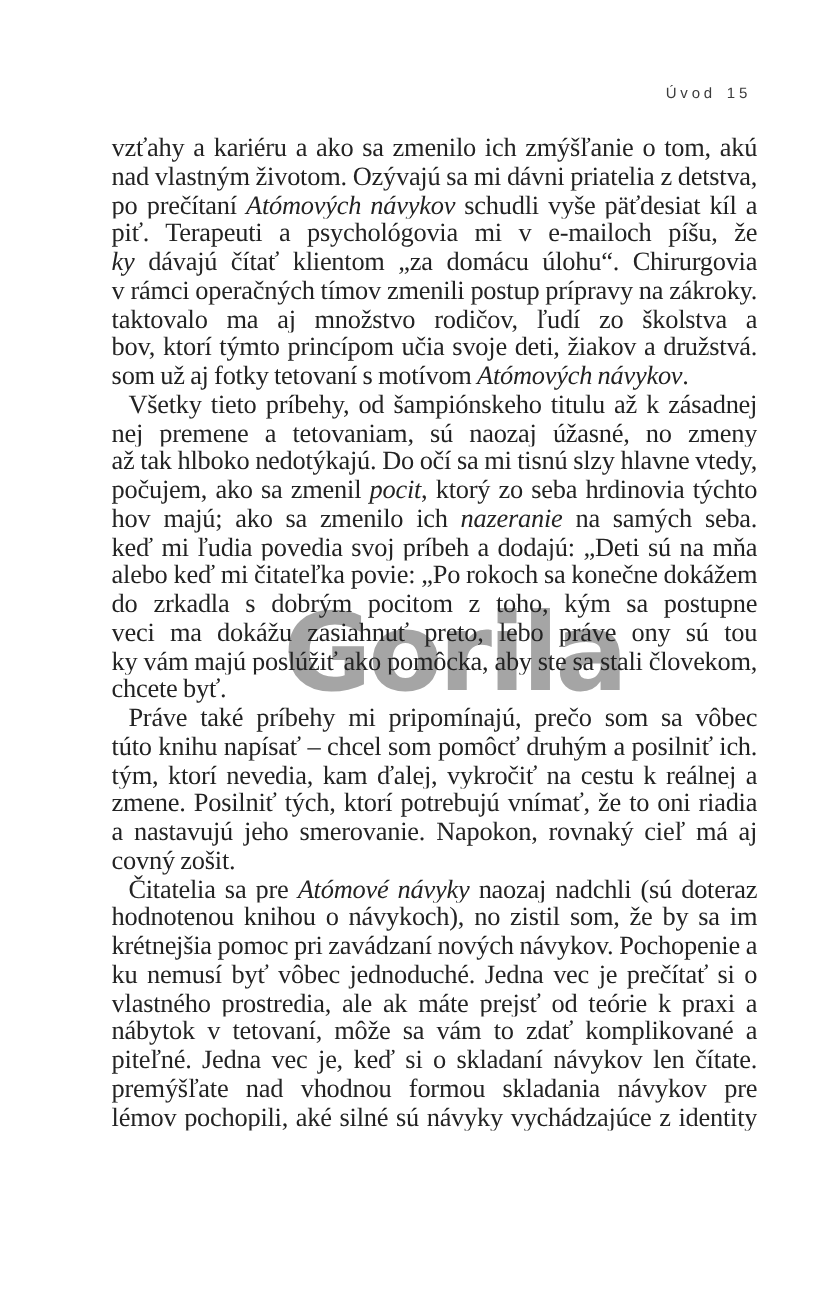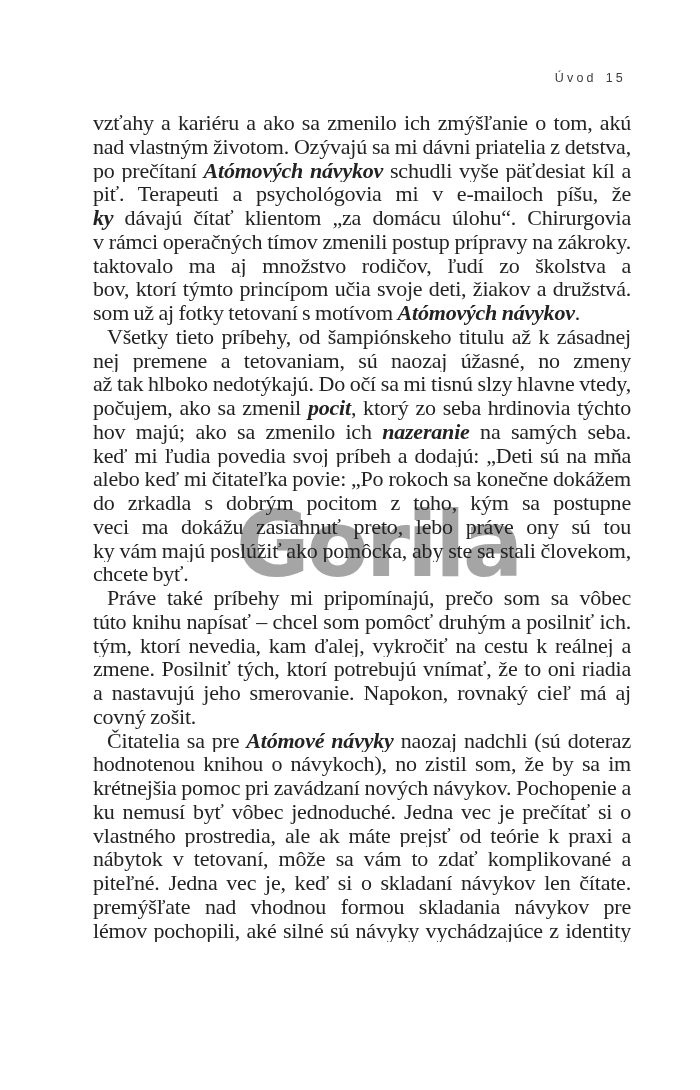--- a/index.html
+++ b/index.html
@@ -37,21 +37,21 @@
   }
   .paragraph { margin: 0; }
   .line {
     text-align: justify;
     text-align-last: justify;
     -moz-text-align-last: justify;
     height: 23.75px; overflow: hidden;
   }
   .line.flush { text-align-last: left; -moz-text-align-last: left; }
   .line.indent { text-indent: 14px; }
-  .line em { font-style: italic; font-weight: bold; }
+  .line em { font-style: italic; }
 </style>
 </head>
 <body>
 
 <div class="page">
   <div class="running-header">
     <span class="hdr-sec">Úvod</span><span class="hdr-num">15</span>
   </div>
   <div class="watermark">Gorila</div>
   <div class="text-block" id="text-block">

